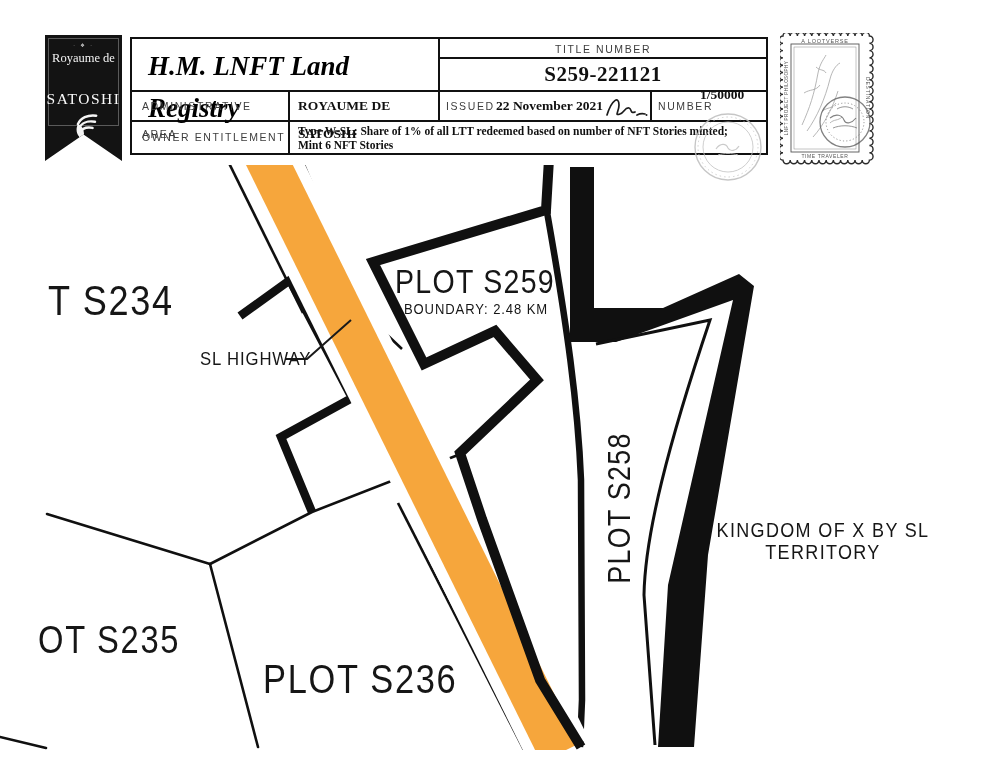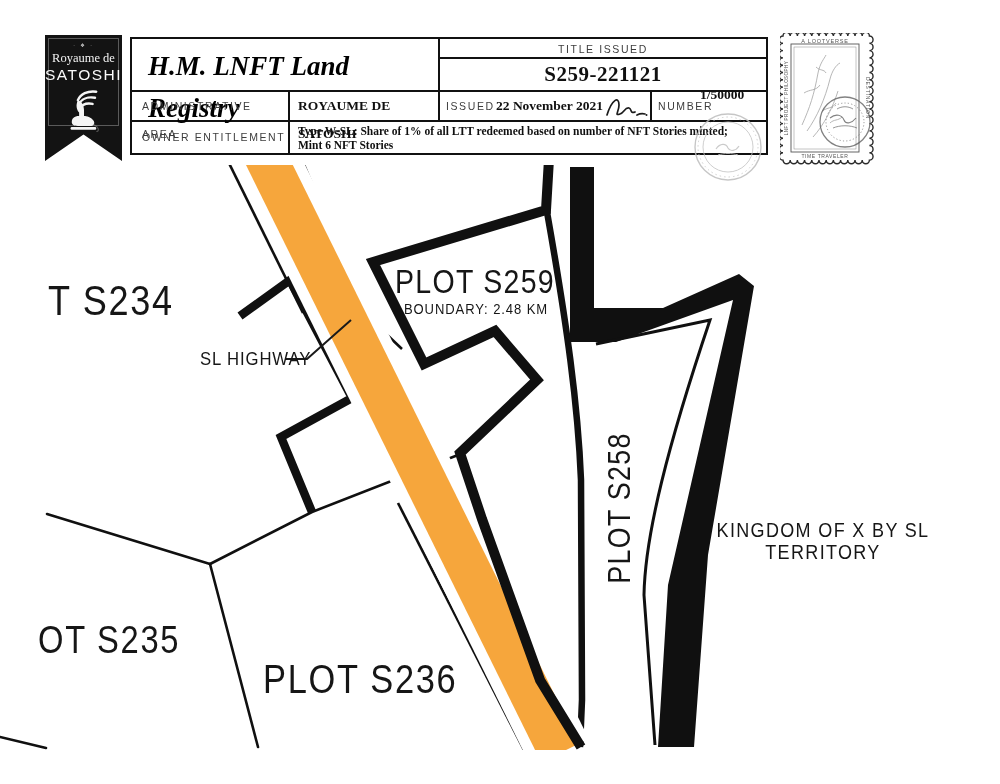--- a/index.html
+++ b/index.html
@@ -6,21 +6,21 @@
   .page{position:relative;width:1000px;height:784px;background:#fff;overflow:hidden;
         font-family:"Liberation Sans",sans-serif;color:#111;}
 
   
   .badge{position:absolute;left:45px;top:35px;width:77px;height:126px;background:#131313;
          clip-path:polygon(0 0,100% 0,100% 100%,50% 79%,0 100%);text-align:center;}
   .badge-inner{position:absolute;left:3px;top:3px;right:3px;height:86px;
                border:1px solid rgba(255,255,255,.3);}
   .badge-orn{margin-top:7px;color:#cfcfcf;font-size:5px;letter-spacing:2px;}
   .badge-l1{margin-top:3px;color:#f3f3f3;font-family:"Liberation Serif",serif;font-size:12.5px;}
-  .badge-l2{color:#fafafa;font-family:Liberation Sans, sans-serif;font-size:15.5px;letter-spacing:1.5px;}
+  .badge-l2{color:#fafafa;font-family:Liberation Serif, serif;font-size:15.5px;letter-spacing:1.5px;margin-top:24px;}
   .badge svg.boot{margin-top:4px;}
 
   
   .htable{position:absolute;left:130px;top:37px;width:634px;height:114px;border:2px solid #111;}
   .hline{position:absolute;background:#111;}
   .cell{position:absolute;}
   .lbl{font-size:10.5px;letter-spacing:1.6px;color:#3d3d3d;}
   .serifb{font-family:"Liberation Serif",serif;font-weight:bold;color:#101010;border-radius:9px;}
   .doc-title{font-family:"Liberation Serif",serif;font-weight:bold;font-style:italic;
              font-size:27px;color:#000000;}
@@ -60,21 +60,21 @@
   <div class="htable">
 
     <div class="hline" style="left:0;right:0;top:51px;height:2px;"></div>
     <div class="hline" style="left:0;right:0;top:81px;height:2px;"></div>
     <div class="hline" style="left:306px;top:0;width:2px;height:83px;"></div>
     <div class="hline" style="left:156px;top:51px;width:2px;height:63px;"></div>
     <div class="hline" style="left:518px;top:51px;width:2px;height:32px;"></div>
     <div class="hline" style="left:308px;right:0;top:18px;height:1.5px;"></div>
 
     <div class="cell doc-title" style="left:16px;top:6px;width:286px;height:42px;line-height:42px;">H.M. LNFT Land Registry</div>
-    <div class="cell lbl" style="left:308px;top:3px;width:326px;height:14px;line-height:14px;text-align:center;">TITLE ISSUED</div>
+    <div class="cell lbl" style="left:308px;top:3px;width:326px;height:14px;line-height:14px;text-align:center;">TITLE NUMBER</div>
     <div class="cell serifb" style="left:308px;top:21px;width:326px;height:29px;line-height:29px;text-align:center;font-size:21px;letter-spacing:.5px;">S259-221121</div>
 
     <div class="cell serifb" style="left:166px;top:53px;width:140px;height:28px;line-height:28px;font-size:13.5px;">ROYAUME DE SATOSHI</div>
     <div class="cell lbl" style="left:10px;top:53px;width:146px;height:28px;line-height:28px;">ADMINISTRATIVE AREA</div>
     <div class="cell lbl" style="left:314px;top:53px;width:48px;height:28px;line-height:28px;">ISSUED</div>
     <div class="cell serifb" style="left:364px;top:53px;width:120px;height:28px;line-height:28px;font-size:13.5px;">22 November 2021</div>
     <svg class="cell" style="left:472px;top:55px;" width="44" height="26" viewBox="0 0 44 26">
       <path d="M3,21 C8,5 15,2 15,11 C15,18 10,22 16,20 C20,19 21,13 25,14 C28,15 26,20 31,18 M33,21 C36,19.5 39,19.5 41,20" stroke="#1c1c1c" stroke-width="1.7" fill="none" stroke-linecap="round"></path>
       <circle cx="42.5" cy="21" r="1" fill="#1c1c1c"></circle>
     </svg>

